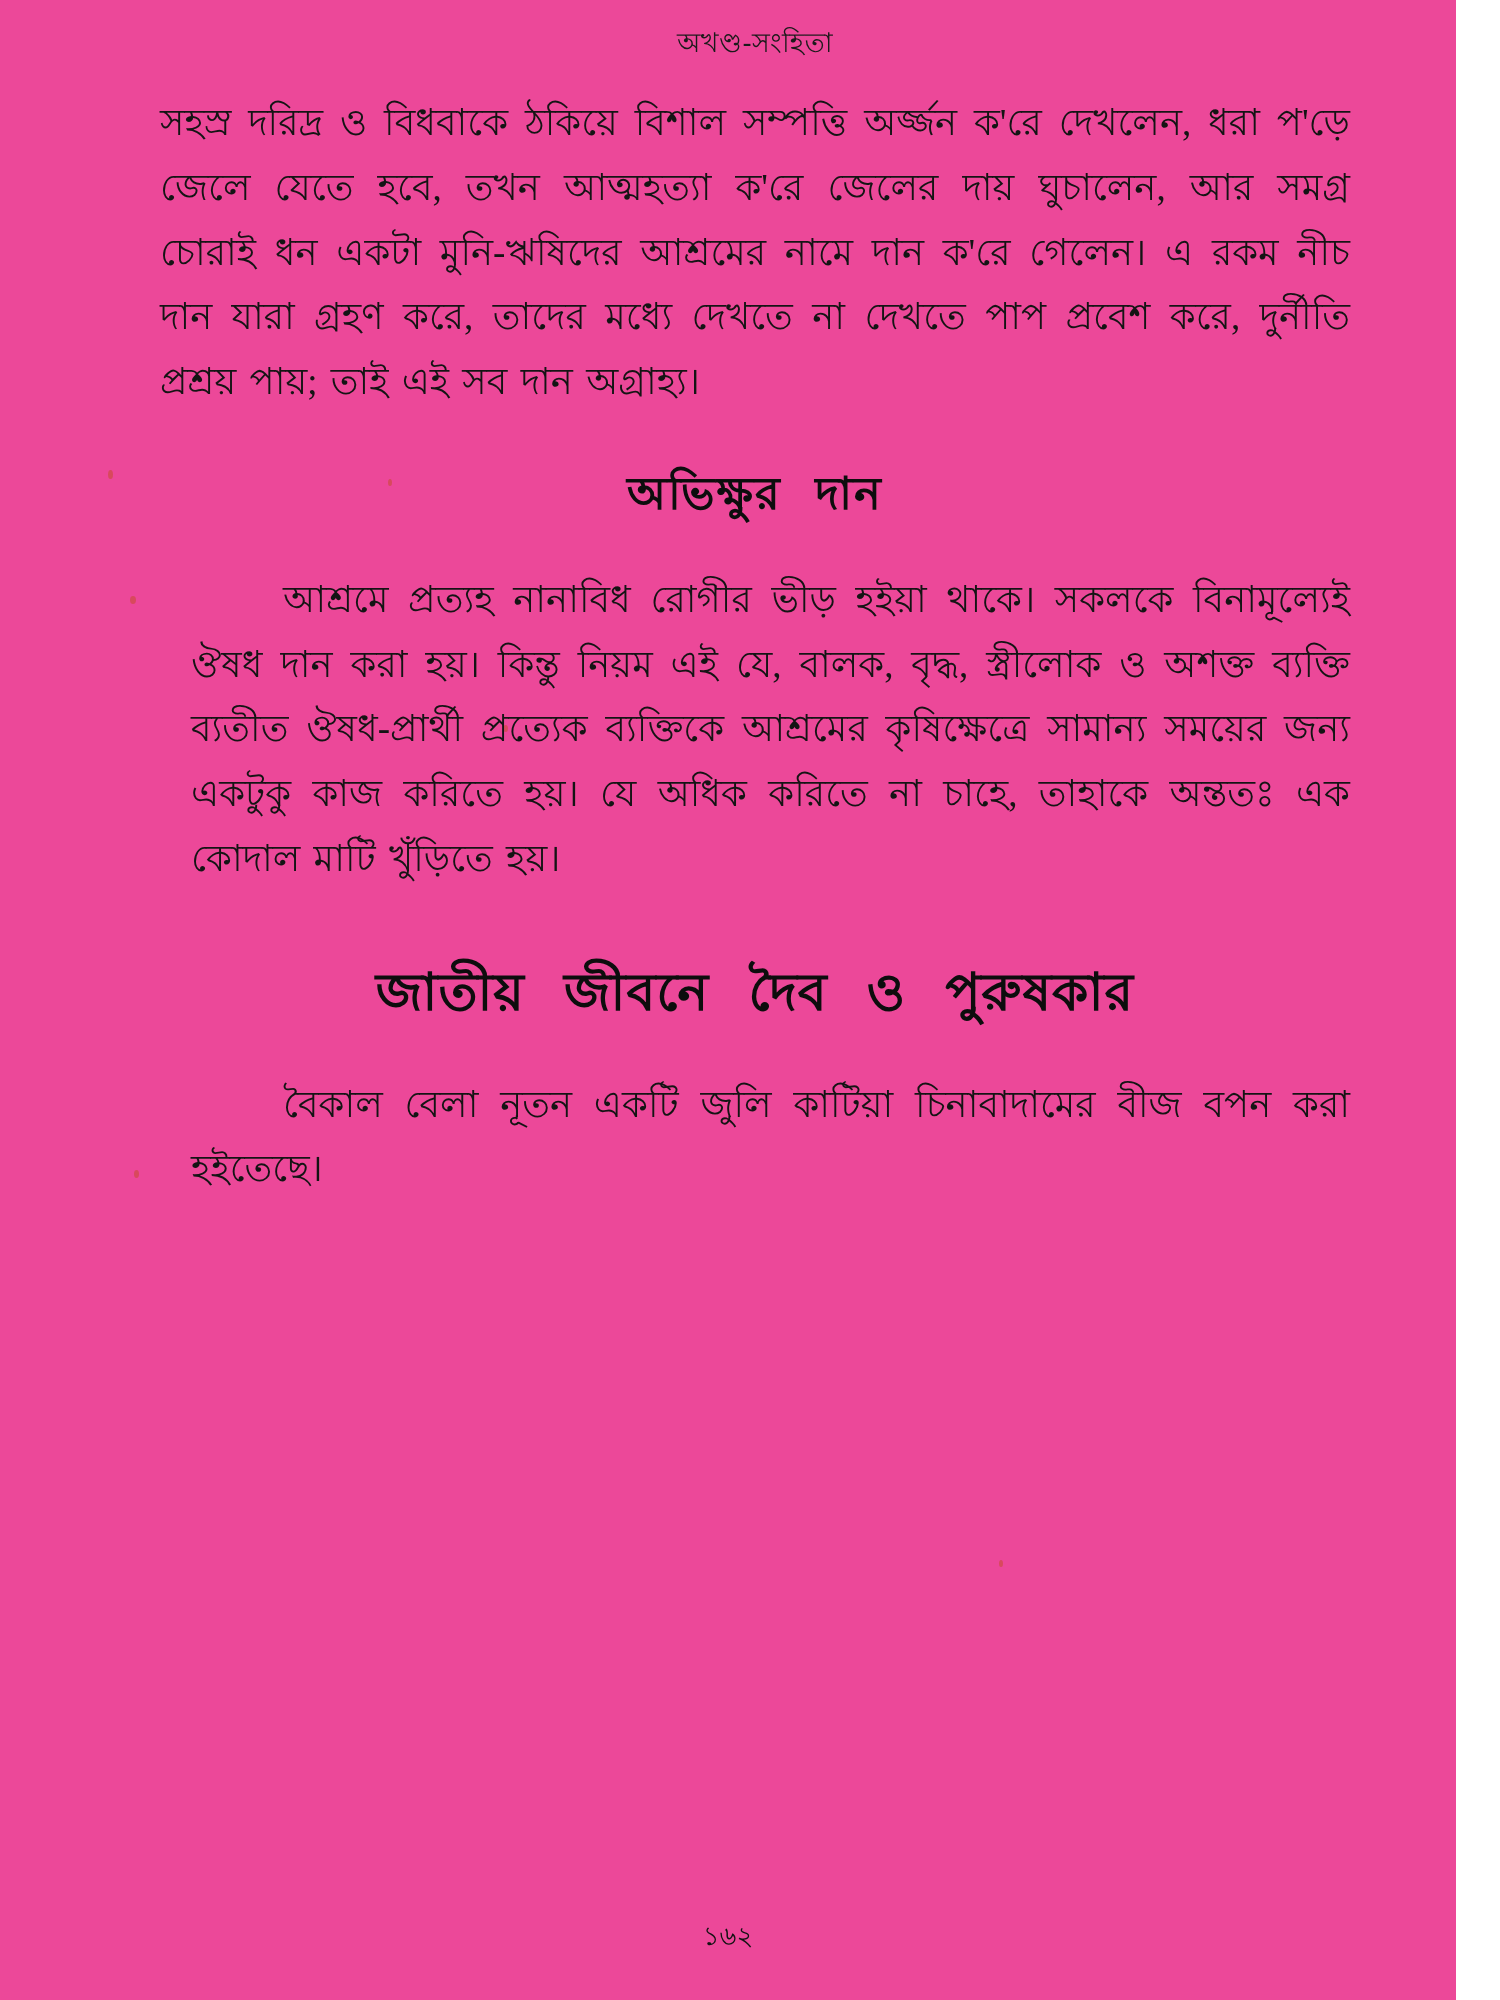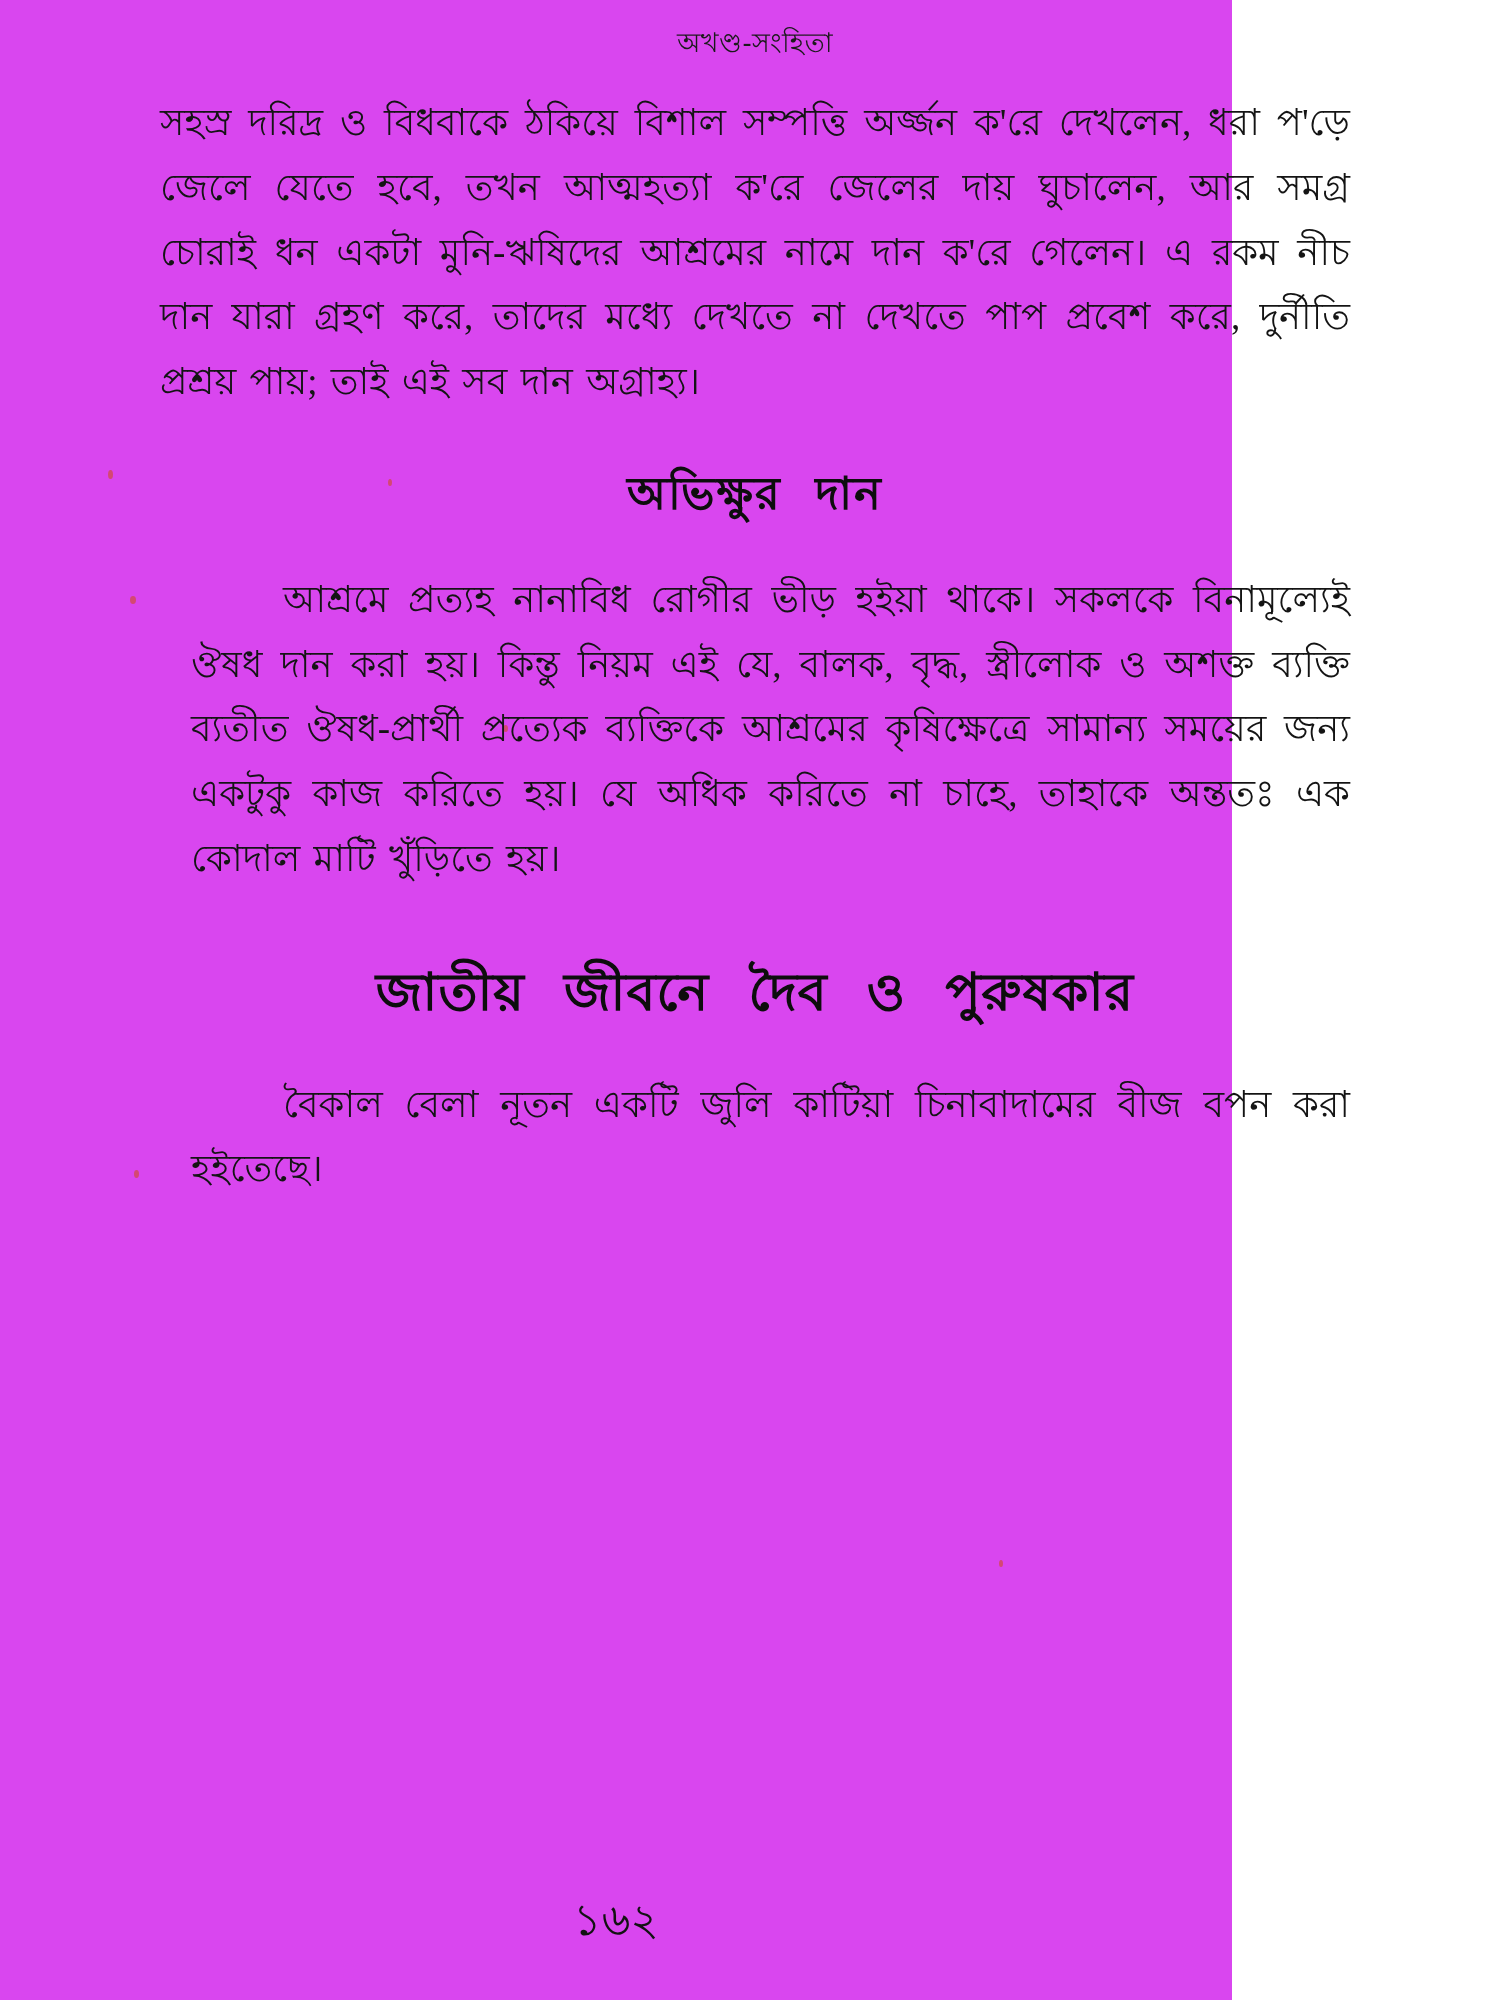--- a/index.html
+++ b/index.html
@@ -9,23 +9,23 @@
   }
   body {
     width: 1500px;
     height: 2000px;
     font-family: "Liberation Serif", "DejaVu Serif", serif;
     color: #111111;
     overflow: hidden;
   }
   .page {
     position: relative;
-    width: 1232px;
+    width: 1456px;
     height: 2000px;
-    background: #d946ef;
+    background: #ec4899;
     box-sizing: border-box;
     padding: 0;
   }
   .page-inner {
     position: absolute;
     left: 160px;
     top: 22px;
     width: 1190px;
   }
   .running-head {
@@ -73,21 +73,21 @@
   }
   .block {
     margin-bottom: 4px;
   }
   .page-number {
     position: absolute;
     left: 0;
     right: 0;
     bottom: 40px;
     text-align: center;
-    font-size: 44px;
+    font-size: 26px;
     color: #121212;
     font-family: "DejaVu Serif", "Liberation Serif", serif;
   }
   .speck {
     position: absolute;
     background: #d24a4a;
     border-radius: 50%;
     opacity: 0.75;
   }
 </style>

